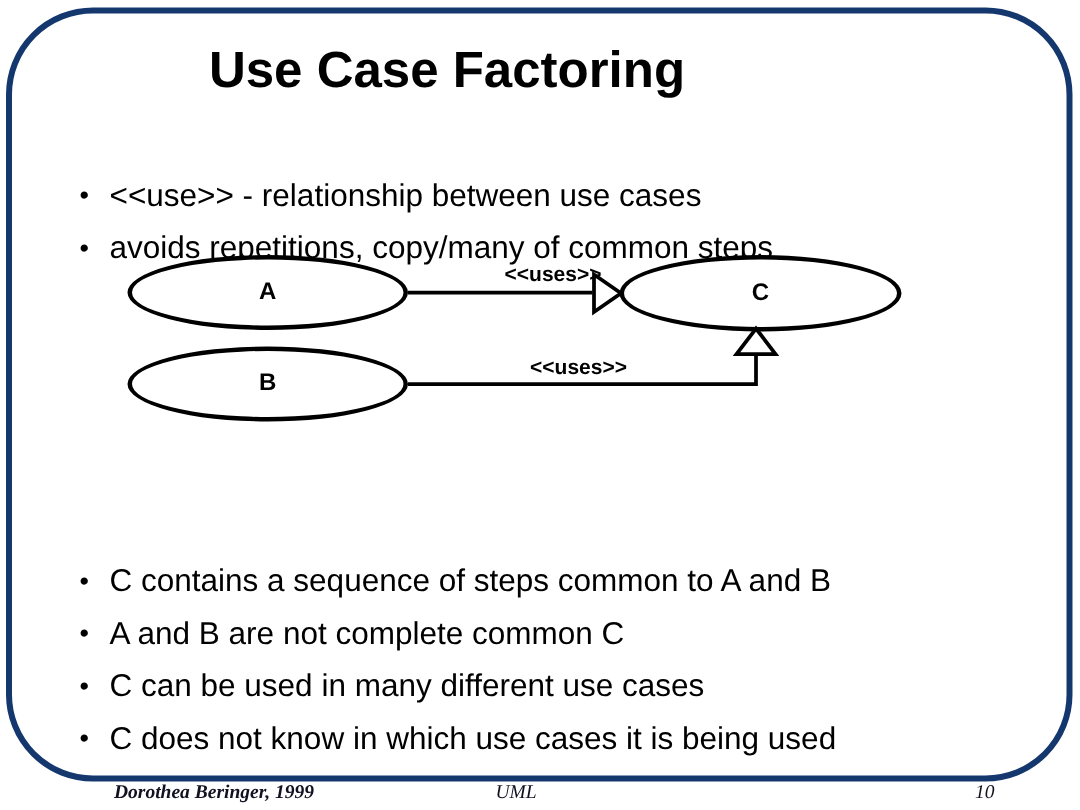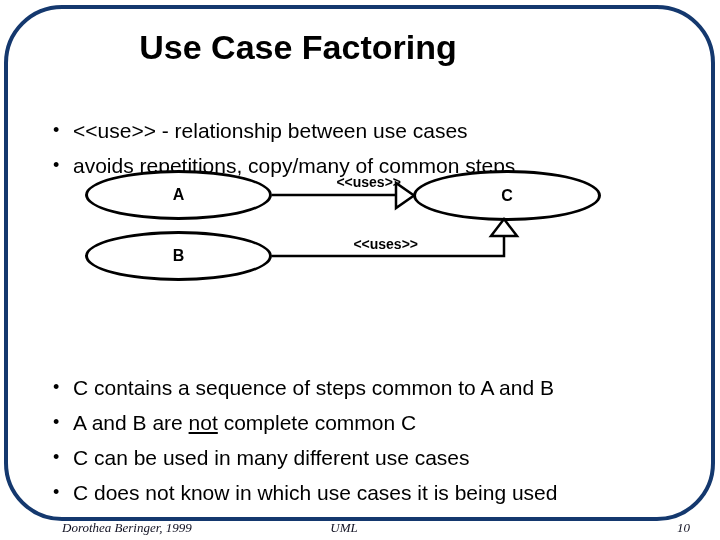--- a/index.html
+++ b/index.html
@@ -54,21 +54,21 @@
     color: #000000;
     white-space: nowrap;
   }
   ul.bullets li::before {
     content: "\2022";
     position: absolute;
     left: 0;
     top: 0;
     font-size: 18px;
   }
-  .emph-underline { text-decoration: underline; }
+  .emph-underline { }
 
   
   .node-ellipse {
     position: absolute;
     border: 3px solid #000000;
     border-radius: 50%;
     box-sizing: border-box;
     background: #ffffff;
     display: flex;
     align-items: center;
@@ -103,23 +103,23 @@
   
   .footer-text {
     position: absolute;
     top: 520px;
     font-family: "Liberation Serif", serif;
     font-style: italic;
     font-size: 13px;
     color: #111122;
     white-space: nowrap;
   }
-  #footer-author { left: 62px; }
+  #footer-author { left: 76px; font-weight: bold; }
   #footer-course { left: 0; width: 688px; text-align: center; }
-  #footer-page   { left: 677px; }
+  #footer-page   { left: 650px; }
 </style>
 </head>
 <body>
 
 <div class="slide">
 
   <div class="frame"></div>
 
   <div class="title">Use Case Factoring</div>
 

